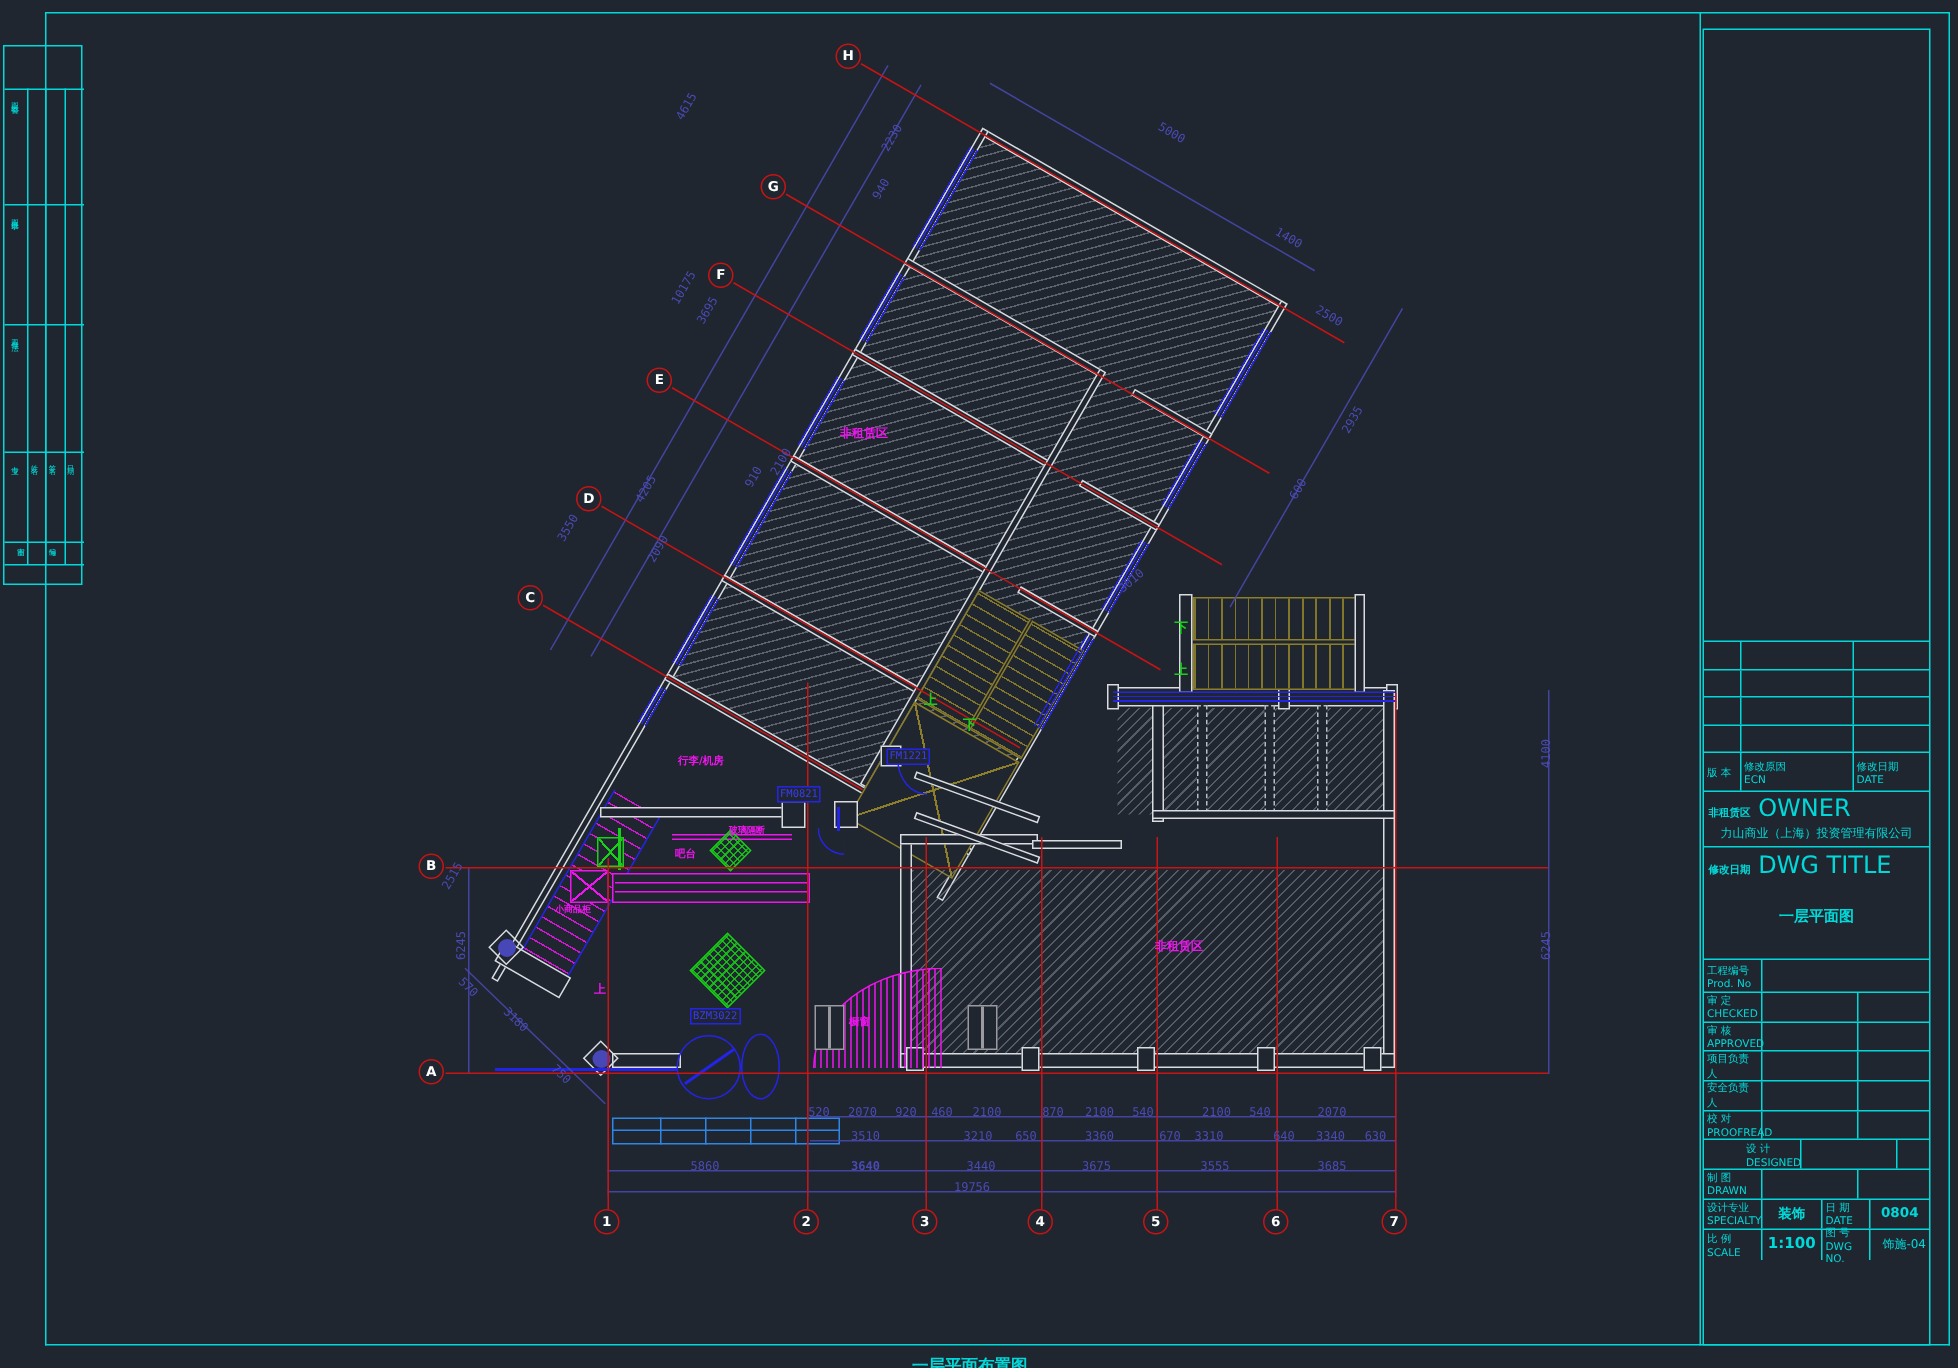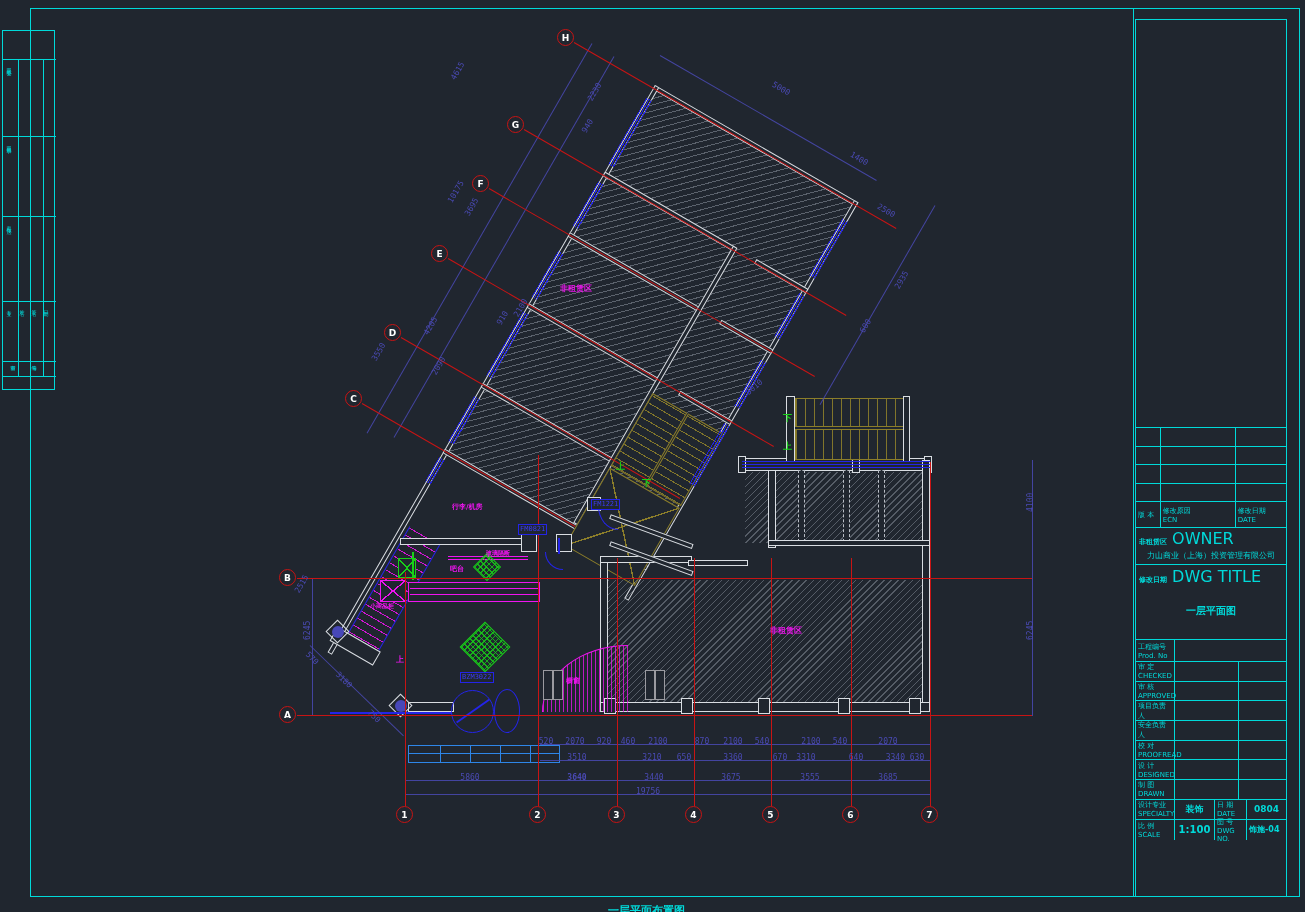--- a/index.html
+++ b/index.html
@@ -224,21 +224,21 @@
     <div class="dim" style="position: absolute; left: 793px; top: 737px; width: 36px;">2100</div>
     <div class="dim" style="position: absolute; left: 822px; top: 737px; width: 36px;">540</div>
     <div class="dim" style="position: absolute; left: 870px; top: 737px; width: 36px;">2070</div>
     <div class="dim" style="position: absolute; left: 559px; top: 753px; width: 36px;">3510</div>
     <div class="dim" style="position: absolute; left: 634px; top: 753px; width: 36px;">3210</div>
     <div class="dim" style="position: absolute; left: 666px; top: 753px; width: 36px;">650</div>
     <div class="dim" style="position: absolute; left: 715px; top: 753px; width: 36px;">3360</div>
     <div class="dim" style="position: absolute; left: 762px; top: 753px; width: 36px;">670</div>
     <div class="dim" style="position: absolute; left: 788px; top: 753px; width: 36px;">3310</div>
     <div class="dim" style="position: absolute; left: 838px; top: 753px; width: 36px;">640</div>
-    <div class="dim" style="position: absolute; left: 869px; top: 753px; width: 36px; text-align: right;">3340</div>
+    <div class="dim" style="position: absolute; left: 869px; top: 753px; width: 36px;">3340</div>
     <div class="dim" style="position: absolute; left: 899px; top: 753px; width: 36px;">630</div>
     <div class="dim" style="position: absolute; left: 452px; top: 773px; width: 36px;">5860</div>
     <div class="dim" style="position: absolute; left: 559px; top: 773px; width: 36px; font-weight: bold;">3640</div>
     <div class="dim" style="position: absolute; left: 636px; top: 773px; width: 36px;">3440</div>
     <div class="dim" style="position: absolute; left: 713px; top: 773px; width: 36px;">3675</div>
     <div class="dim" style="position: absolute; left: 792px; top: 773px; width: 36px;">3555</div>
     <div class="dim" style="position: absolute; left: 870px; top: 773px; width: 36px;">3685</div>
     <div class="dim" style="position: absolute; left: 630px; top: 787px; width: 36px;">19756</div>
     <div class="dim" style="position: absolute; left: 449px; top: 77px; transform: rotate(-60deg); transform-origin: 0px 0px;">4615</div>
     <div class="dim" style="position: absolute; left: 586px; top: 98px; transform: rotate(-60deg); transform-origin: 0px 0px;">2230</div>
@@ -398,21 +398,21 @@
       </div>
       <div class="trow" style="height: 19.7px; font-size: 7px;">
         <div class="tcell" style="width: 39px;">
           <span>校 对</span>
           <span class="en">PROOFREAD</span>
         </div>
         <div class="tcell" style="width: 64px;"></div>
         <div class="tcell" style="flex: 1 1 0%; border-right: none;"></div>
       </div>
       <div class="trow" style="height: 19.7px; font-size: 7px;">
-        <div class="tcell" style="width: 39px;">
+        <div class="tcell" style="width: 39px; margin-left: 26px;">
           <span>设 计</span>
           <span class="en">DESIGNED</span>
         </div>
         <div class="tcell" style="width: 64px;"></div>
         <div class="tcell" style="flex: 1 1 0%; border-right: none;"></div>
       </div>
       <div class="trow" style="height: 19.7px; font-size: 7px;">
         <div class="tcell" style="width: 39px;">
           <span>制 图</span>
           <span class="en">DRAWN</span>
@@ -442,17 +442,17 @@
         <span>比 例</span>
         <span class="en">SCALE</span>
       </div>
     <div class="tcell" style="width:40px;align-items:center;font-size:10px;font-weight:bold">
         <span>1:100</span>
       </div>
     <div class="tcell" style="width:32px">
         <span>图 号</span>
         <span class="en">DWG NO.</span>
       </div>
-    <div class="tcell" style="flex:1;border-right:none;align-items:flex-start;font-size:8px;font-weight:bold">
+    <div class="tcell" style="flex:1;border-right:none;align-items:flex-end;font-size:8px;font-weight:normal">
         <span>饰施-04</span>
       </div>
   </div>
 </div>
 
 </body></html>

